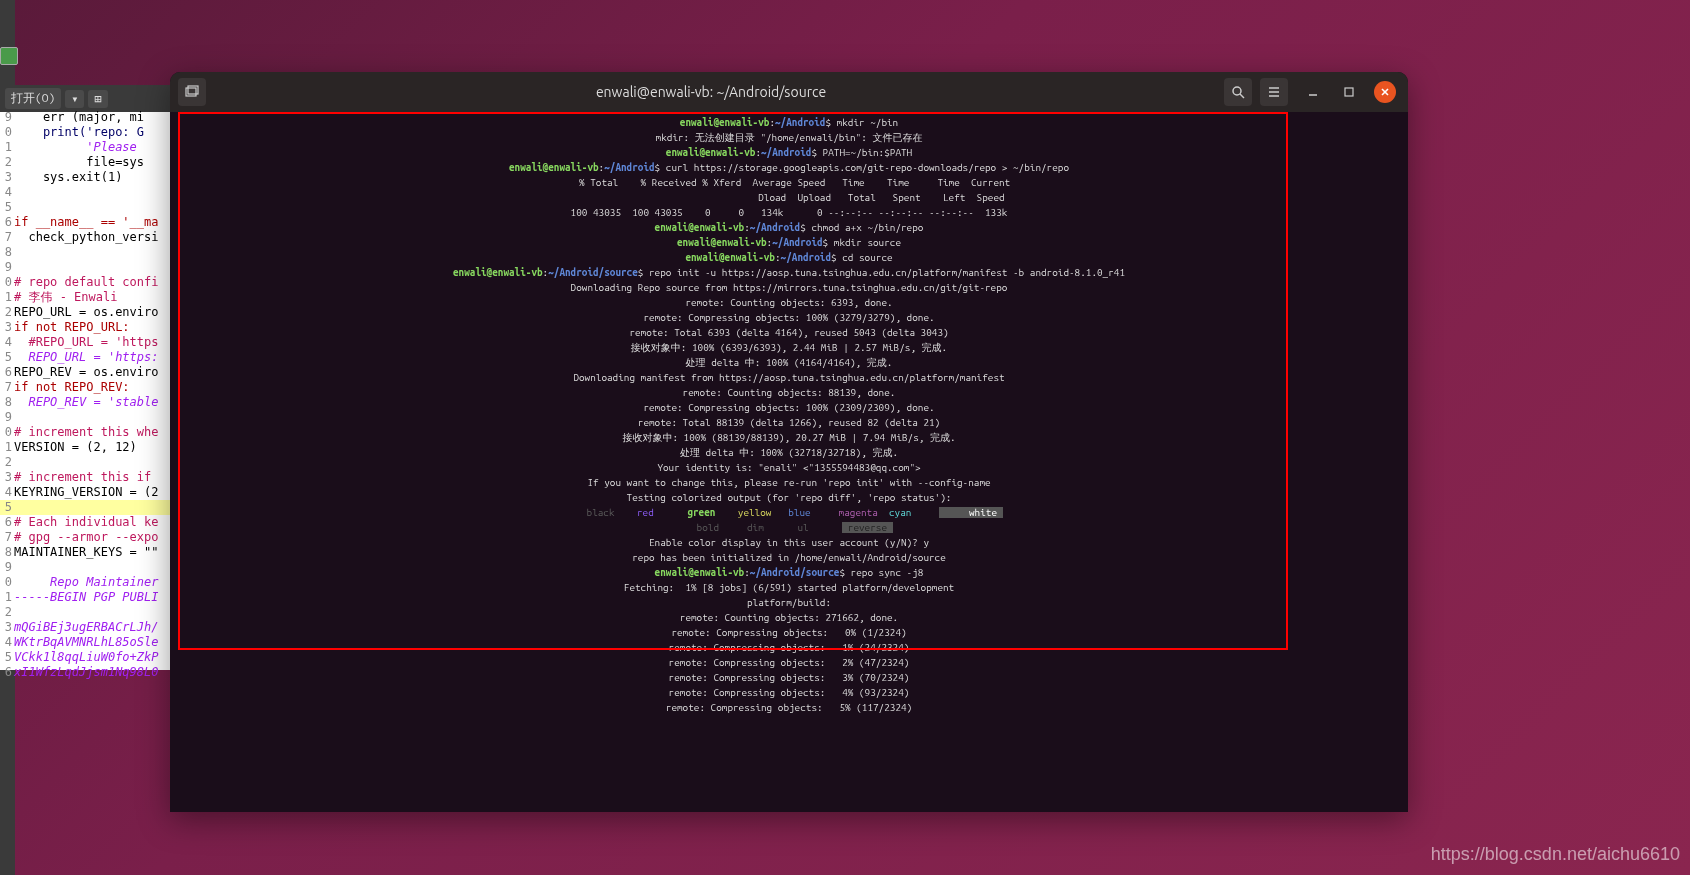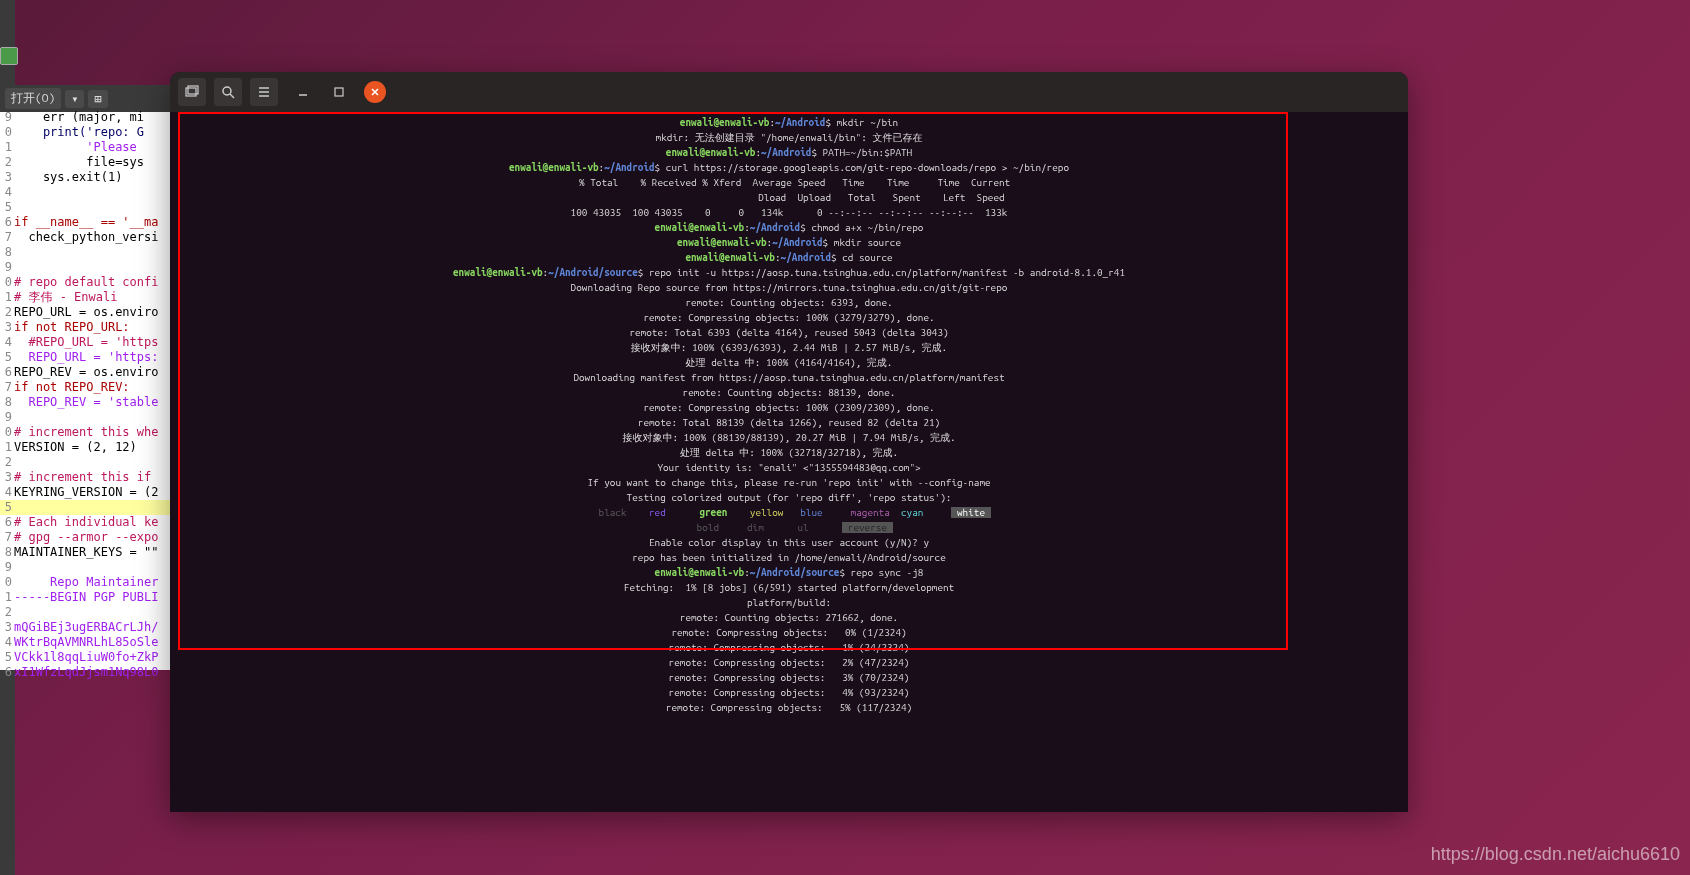--- a/index.html
+++ b/index.html
@@ -47,21 +47,21 @@
   left: 0; top: 110px;
   width: 175px;
   font-family: "DejaVu Sans Mono", monospace;
   font-size: 12px;
   line-height: 15px;
   overflow: hidden;
   white-space: pre;
 }
 .editor-code .ln { color: #888; display:inline-block; width:14px; text-align:right; padding-right:2px; }
 .editor-code .kw { color: #a00; font-weight: normal; }
-.editor-code .str { color: #a020f0; }
+.editor-code .str { color: #a020f0; font-style: italic; }
 .editor-code .cm { color: #be185d; }
 .editor-code .fn { color: #006; }
 .editor-code .row { height: 15px; overflow: hidden; }
 .editor-code .hl { background: #ffffa0; }
 .terminal-window {
   position: absolute;
   left: 170px; top: 72px;
   width: 1238px; height: 740px;
   background: #1a0d1a;
   border-radius: 10px 10px 0 0;
@@ -136,21 +136,21 @@
 }
 .g { color: #87d75f; font-weight: bold; }
 .b { color: #5f87d7; font-weight: bold; }
 .w { color: #ddd; }
 .dim { color: #5a5a5a; }
 .rd { color: #8b5cf6; margin-top: 20px; }
 .yl { color: #d7d75f; }
 .bl { color: #5f87d7; }
 .mg { color: #af5faf; }
 .cy { color: #5fd7d7; }
-.wt { color: #fff; background: #555; }
+.wt { color: #fff; background: #555; padding-left: 24px; }
 .rev { background: #555; color: #222; }
 .watermark {
   position: absolute;
   right: 10px; bottom: 10px;
   color: rgba(255,255,255,0.55);
   font-size: 18px;
   font-family: sans-serif;
 }
 .vm-icon {
   position: absolute;
@@ -176,20 +176,21 @@
 <div class="editor-code" id="editor-code"><div class="row"><span class="ln">9</span><span class="">    err (major, mi</span></div><div class="row"><span class="ln">0</span><span class="fn">    print('repo: G</span></div><div class="row"><span class="ln">1</span><span class="str">          'Please </span></div><div class="row"><span class="ln">2</span><span class="">          file=sys</span></div><div class="row"><span class="ln">3</span><span class="">    sys.exit(1)</span></div><div class="row"><span class="ln">4</span><span class=""></span></div><div class="row"><span class="ln">5</span><span class=""></span></div><div class="row"><span class="ln">6</span><span class="kw">if __name__ == '__ma</span></div><div class="row"><span class="ln">7</span><span class="">  check_python_versi</span></div><div class="row"><span class="ln">8</span><span class=""></span></div><div class="row"><span class="ln">9</span><span class=""></span></div><div class="row"><span class="ln">0</span><span class="cm"># repo default confi</span></div><div class="row"><span class="ln">1</span><span class="cm"># 李伟 - Enwali</span></div><div class="row"><span class="ln">2</span><span class="">REPO_URL = os.enviro</span></div><div class="row"><span class="ln">3</span><span class="kw">if not REPO_URL:</span></div><div class="row"><span class="ln">4</span><span class="cm">  #REPO_URL = 'https</span></div><div class="row"><span class="ln">5</span><span class="str">  REPO_URL = 'https:</span></div><div class="row"><span class="ln">6</span><span class="">REPO_REV = os.enviro</span></div><div class="row"><span class="ln">7</span><span class="kw">if not REPO_REV:</span></div><div class="row"><span class="ln">8</span><span class="str">  REPO_REV = 'stable</span></div><div class="row"><span class="ln">9</span><span class=""></span></div><div class="row"><span class="ln">0</span><span class="cm"># increment this whe</span></div><div class="row"><span class="ln">1</span><span class="">VERSION = (2, 12)</span></div><div class="row"><span class="ln">2</span><span class=""></span></div><div class="row"><span class="ln">3</span><span class="cm"># increment this if </span></div><div class="row"><span class="ln">4</span><span class="">KEYRING_VERSION = (2</span></div><div class="row hl"><span class="ln">5</span><span class=""></span></div><div class="row"><span class="ln">6</span><span class="cm"># Each individual ke</span></div><div class="row"><span class="ln">7</span><span class="cm"># gpg --armor --expo</span></div><div class="row"><span class="ln">8</span><span class="">MAINTAINER_KEYS = ""</span></div><div class="row"><span class="ln">9</span><span class=""></span></div><div class="row"><span class="ln">0</span><span class="str">     Repo Maintainer</span></div><div class="row"><span class="ln">1</span><span class="str">-----BEGIN PGP PUBLI</span></div><div class="row"><span class="ln">2</span><span class="str"></span></div><div class="row"><span class="ln">3</span><span class="str">mQGiBEj3ugERBACrLJh/</span></div><div class="row"><span class="ln">4</span><span class="str">WKtrBqAVMNRLhL85oSle</span></div><div class="row"><span class="ln">5</span><span class="str">VCkk1l8qqLiuW0fo+ZkP</span></div><div class="row"><span class="ln">6</span><span class="str">xI1WfzLqdJjsm1Nq98L0</span></div></div>
 
 <div class="terminal-window">
   <div class="titlebar">
     <div class="tab-btn">
       <svg width="14" height="14" viewBox="0 0 14 14">
           <rect x="1" y="3" width="10" height="8" fill="none" stroke="#ccc" stroke-width="1.2"></rect>
           <rect x="3" y="1" width="10" height="8" fill="none" stroke="#ccc" stroke-width="1.2"></rect>
         </svg>
     </div>
+    <div class="title">enwali@enwali-vb: ~/Android/source</div>
     <div class="icon-btn">
       <svg width="14" height="14" viewBox="0 0 14 14">
           <circle cx="6" cy="6" r="4" fill="none" stroke="#ccc" stroke-width="1.5"></circle>
           <line x1="9" y1="9" x2="13" y2="13" stroke="#ccc" stroke-width="1.5"></line>
         </svg>
     </div>
     <div class="icon-btn">
       <svg width="14" height="14" viewBox="0 0 14 14">
           <line x1="2" y1="3" x2="12" y2="3" stroke="#ccc" stroke-width="1.5"></line>
           <line x1="2" y1="7" x2="12" y2="7" stroke="#ccc" stroke-width="1.5"></line>

